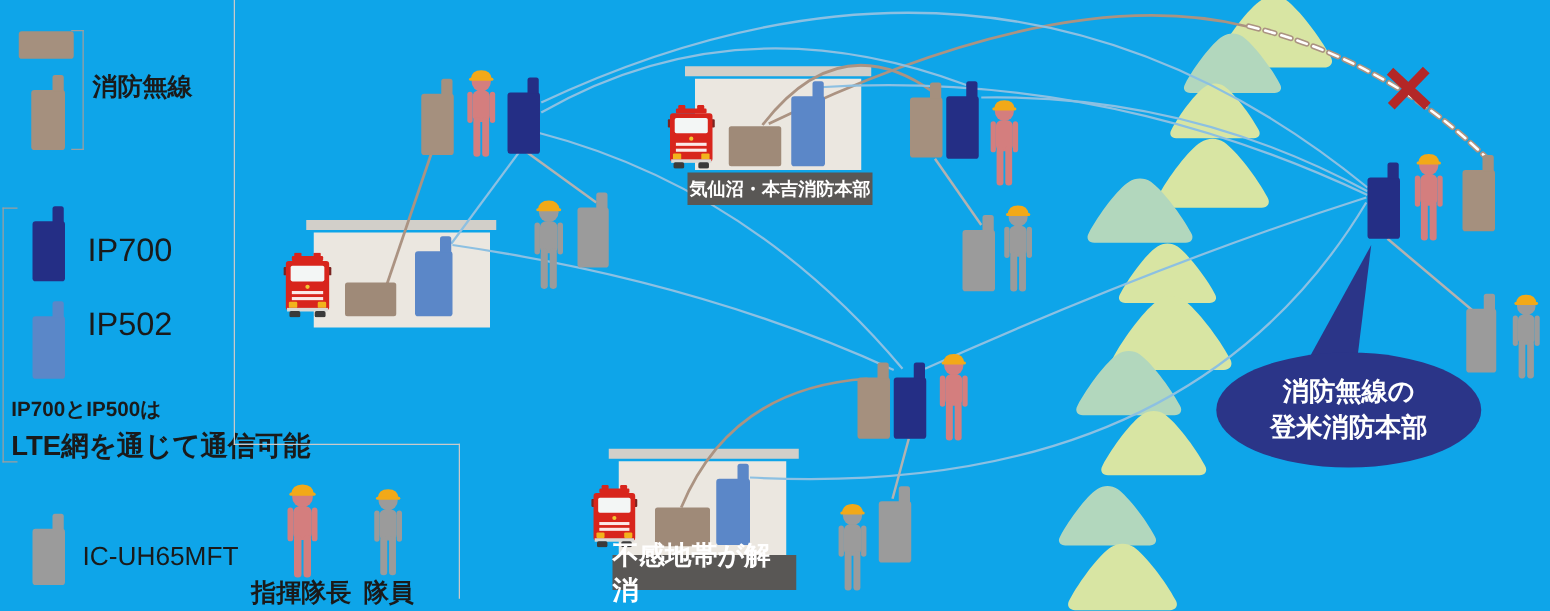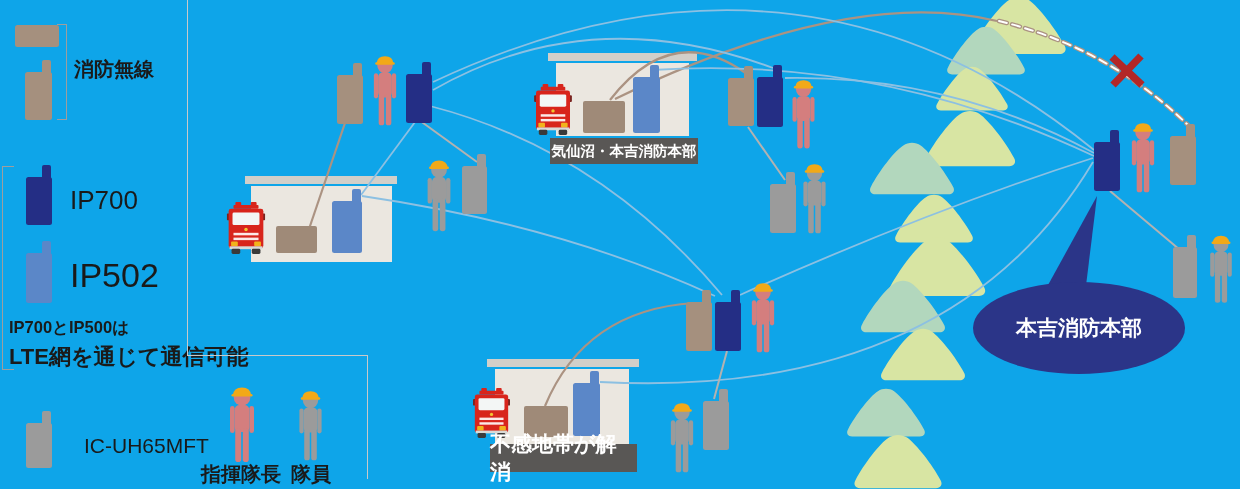--- a/index.html
+++ b/index.html
@@ -132,26 +132,26 @@
 
   <div class="car-radio" style="left:15px;top:25px;width:44px;height:22px;background:var(--fire-radio);"></div>
   <div class="radio" style="left:25px;top:72px;width:27px;height:48px;background:var(--fire-radio);"></div>
   <div class="bracket" style="left:57px;top:24px;width:9px;height:94px;border-right-width:1.5px;border-top-width:1.5px;border-bottom-width:1.5px;"></div>
   <div class="lbl" style="left:74px;top:56px;font-size:20px;font-weight:600;">消防無線</div>
 
   <div class="bracket" style="left:2px;top:166px;width:11px;height:202px;border-left-width:1.5px;border-top-width:1.5px;border-bottom-width:1.5px;"></div>
   <div class="radio" style="left:26px;top:177px;width:26px;height:48px;background:var(--ip700);"></div>
   <div class="lbl" style="left:70px;top:185px;font-size:26px;font-weight:500;">IP700</div>
   <div class="radio" style="left:26px;top:253px;width:26px;height:50px;background:var(--ip502);"></div>
-  <div class="lbl" style="left:70px;top:256px;font-size:34px;font-weight:500;">IP502</div>
+  <div class="lbl" style="left:70px;top:244px;font-size:26px;font-weight:500;">IP502</div>
   <div class="lbl" style="left:9px;top:317px;font-size:16.5px;font-weight:bold;text-align:center;">IP700とIP500は</div>
   <div class="lbl" style="left:9px;top:342px;font-size:22px;font-weight:bold;">LTE網を通じて通信可能</div>
 
   <div class="radio" style="left:26px;top:423px;width:26px;height:45px;background:var(--member);"></div>
-  <div class="lbl" style="left:66px;top:434px;font-size:21px;font-weight:500;margin-left:18px;">IC-UH65MFT</div>
+  <div class="lbl" style="left:66px;top:434px;font-size:21px;font-weight:500;">IC-UH65MFT</div>
 
   <svg class="person" style="left:222px;top:382px;color:var(--commander)" width="40" height="86" viewBox="0 0 40 84">
       <use href="#sym-person"></use>
     </svg>
   <svg class="person" style="left:292px;top:384px;color:var(--member)" width="37" height="84" viewBox="0 0 40 84">
       <use href="#sym-person"></use>
     </svg>
   <div class="lbl" style="left:201px;top:461px;font-size:20px;font-weight:bold;">指揮隊長</div>
   <div class="lbl" style="left:291px;top:461px;font-size:20px;font-weight:bold;">隊員</div>
 
@@ -213,16 +213,17 @@
   <svg class="person" style="left:1124px;top:119px;color:var(--commander)" width="38" height="78" viewBox="0 0 40 84">
       <use href="#sym-person"></use>
     </svg>
   <div class="radio" style="left:1170px;top:136px;width:26px;height:49px;background:var(--fire-radio);"></div>
   <div class="radio" style="left:1173px;top:247px;width:24px;height:51px;background:var(--member);"></div>
   <svg class="person" style="left:1203px;top:231px;color:var(--member)" width="36" height="77" viewBox="0 0 40 84">
       <use href="#sym-person"></use>
     </svg>
 
   <div class="bubble" style="left:973px;top:282px;width:212px;height:92px;font-size:21px;line-height:1.4;">
-    <span>本吉消防本部</span>
+    <span>消防無線の</span>
+    <span>登米消防本部</span>
   </div>
 
 </div>
 
 </body></html>

